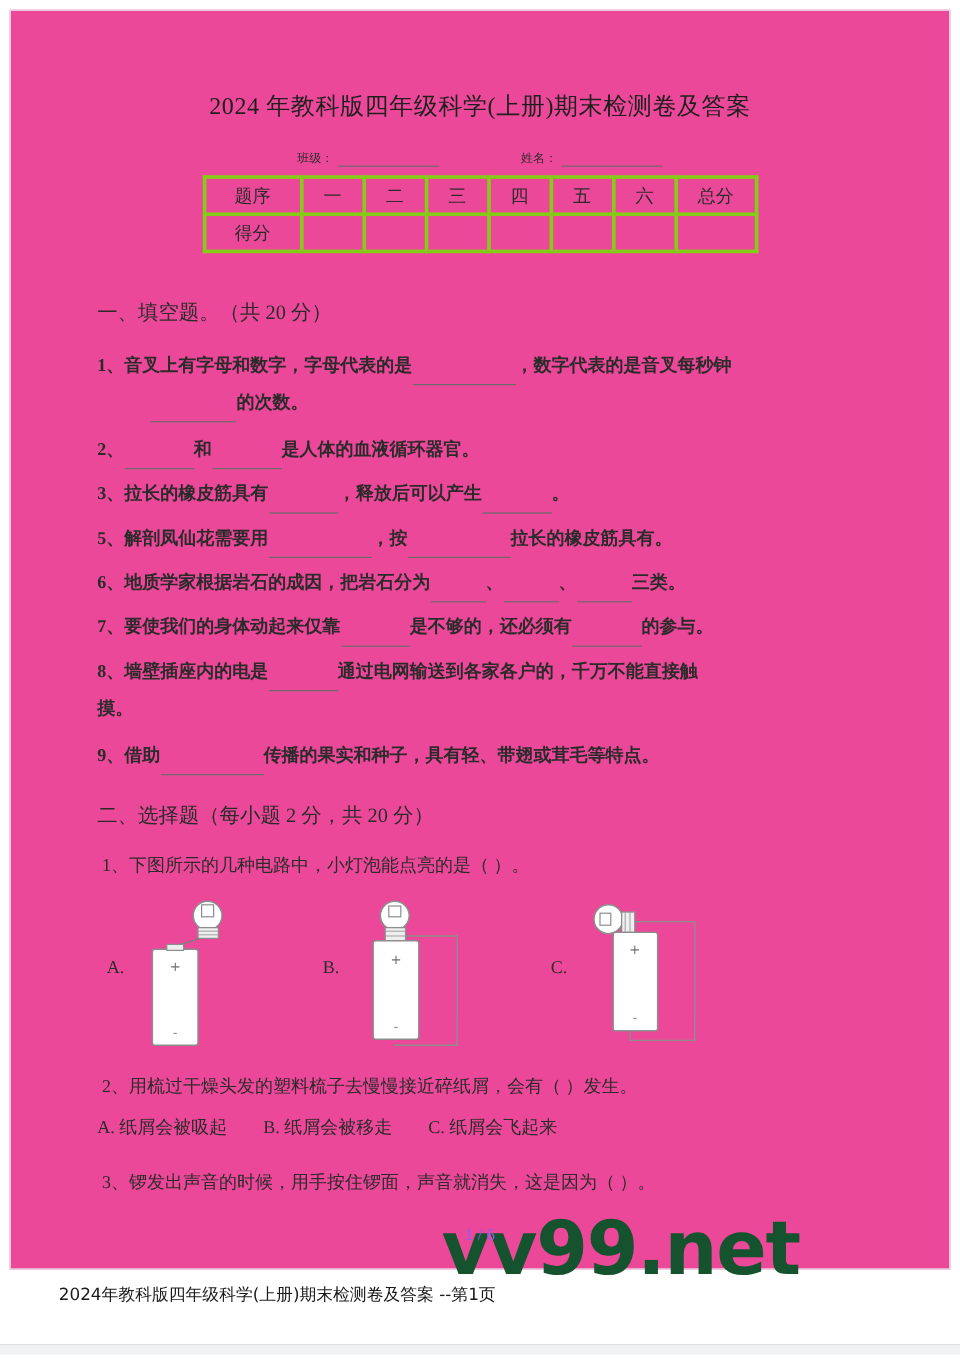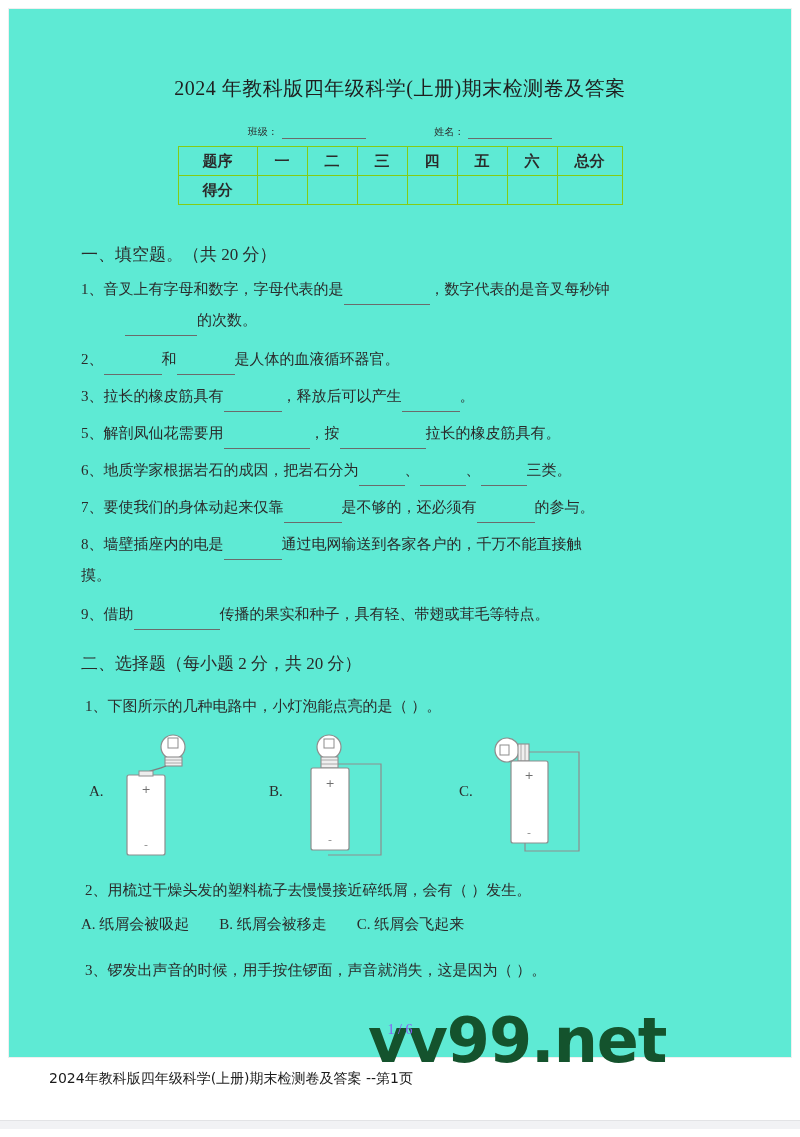--- a/index.html
+++ b/index.html
@@ -16,21 +16,21 @@
     overflow: hidden;
   }
 
   
   .page-sheet {
     position: absolute;
     left: 8px;
     top: 8px;
     width: 784px;
     height: 1050px;
-    background: #5eead4;
+    background: #ec4899;
     border: 1px solid #efefef;
     box-sizing: border-box;
   }
 
   .page-inner {
     position: absolute;
     left: 0; top: 0; right: 0; bottom: 0;
     padding: 0 72px;
     box-sizing: border-box;
   }
@@ -80,41 +80,40 @@
   .score-table-wrap {
     margin: 7px 0 0 0;
     display: flex;
     justify-content: center;
   }
   table.score-table {
     border-collapse: collapse;
     font-size: 15px;
   }
   table.score-table td {
-    border: 1px solid #84cc16;
+    border: 3px solid #84cc16;
     height: 28px;
     text-align: center;
     vertical-align: middle;
     padding: 0;
-    font-weight: bold;
   }
   table.score-table td.hdr-col { width: 78px; }
   table.score-table td.num-col { width: 49px; }
   table.score-table td.total-col { width: 64px; text-align: center; }
 
   
   .section-heading {
     font-size: 17px;
     margin: 38px 0 0 0;
     white-space: nowrap;
   }
   .section-heading.second { margin-top: 22px; }
 
   
-  .q-list { margin-top: 8px; }
+  .q-list { margin-top: 18px; font-weight: bold; }
   .q {
     font-size: 15px;
     line-height: 31px;
     margin: 0 0 8px 0;
     text-indent: 0;
   }
   .q.tight { margin-bottom: 6px; }
   .q .ul-s  { width: 46px;  height: 15px; }
   .q .ul-m  { width: 58px;  height: 15px; }
   .q .ul-l  { width: 72px;  height: 15px; }

